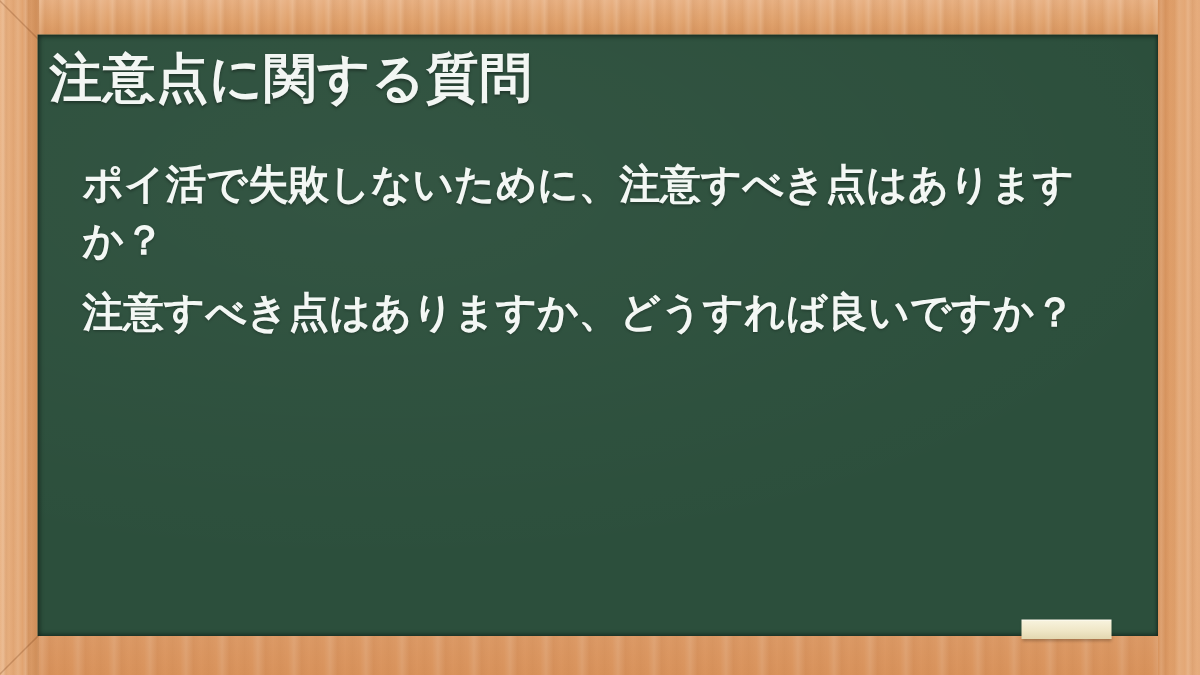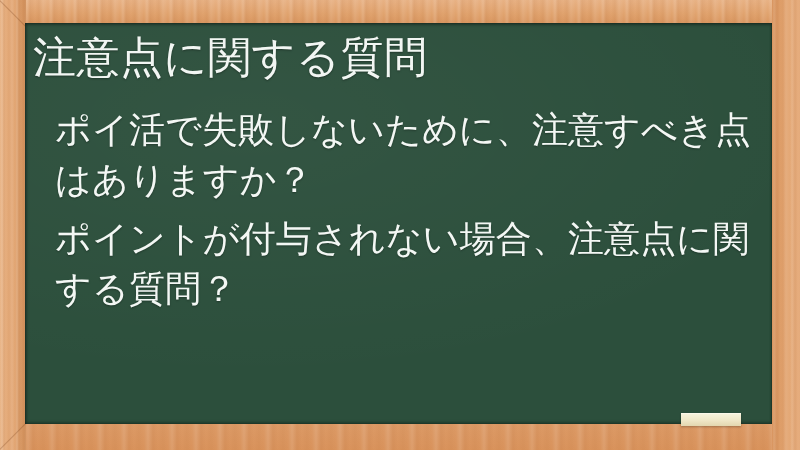--- a/index.html
+++ b/index.html
@@ -136,42 +136,42 @@
     overflow: hidden;
   }
 
   
   .board-title {
     position: absolute;
     left: 8px;
     top: 8px;
     right: 8px;
     color: #f2f6f3;
-    font-size: 43px;
+    font-size: 35px;
     line-height: 1.25;
-    font-weight: 400;
+    font-weight: 700;
     letter-spacing: 0.5px;
     white-space: nowrap;
     text-shadow: 0 1px 2px rgba(0,0,0,0.35);
   }
 
   .qa-list {
     position: absolute;
     left: 8px;
     top: 82px;
     right: 10px;
     margin: 0;
     padding: 0;
     list-style: none;
   }
   .qa-item {
     color: #f3f7f4;
-    font-size: 36px;
+    font-size: 27px;
     line-height: 1.38;
-    font-weight: 400;
+    font-weight: 700;
     margin: 0 0 10px 0;
     padding: 0 0 0 22px;
     letter-spacing: 0.1px;
     text-shadow: 0 1px 2px rgba(0,0,0,0.30);
   }
 
   
   .eraser {
     position: absolute;
     left: 681px;
@@ -196,20 +196,20 @@
   <div class="miter tl"></div>
 
   <div class="miter bl"></div>
 
   <div class="board">
 
     <div class="board-title">注意点に関する質問</div>
 
     <ul class="qa-list">
       <li class="qa-item">ポイ活で失敗しないために、注意すべき点はありますか？</li>
-      <li class="qa-item">ポイントが付与されない場合、注意点に関する質問？</li>
+      <li class="qa-item">注意すべき点はありますか、どうすれば良いですか？</li>
     </ul>
 
   </div>
 
   <div class="eraser"></div>
 
 </div>
 
 </body></html>

